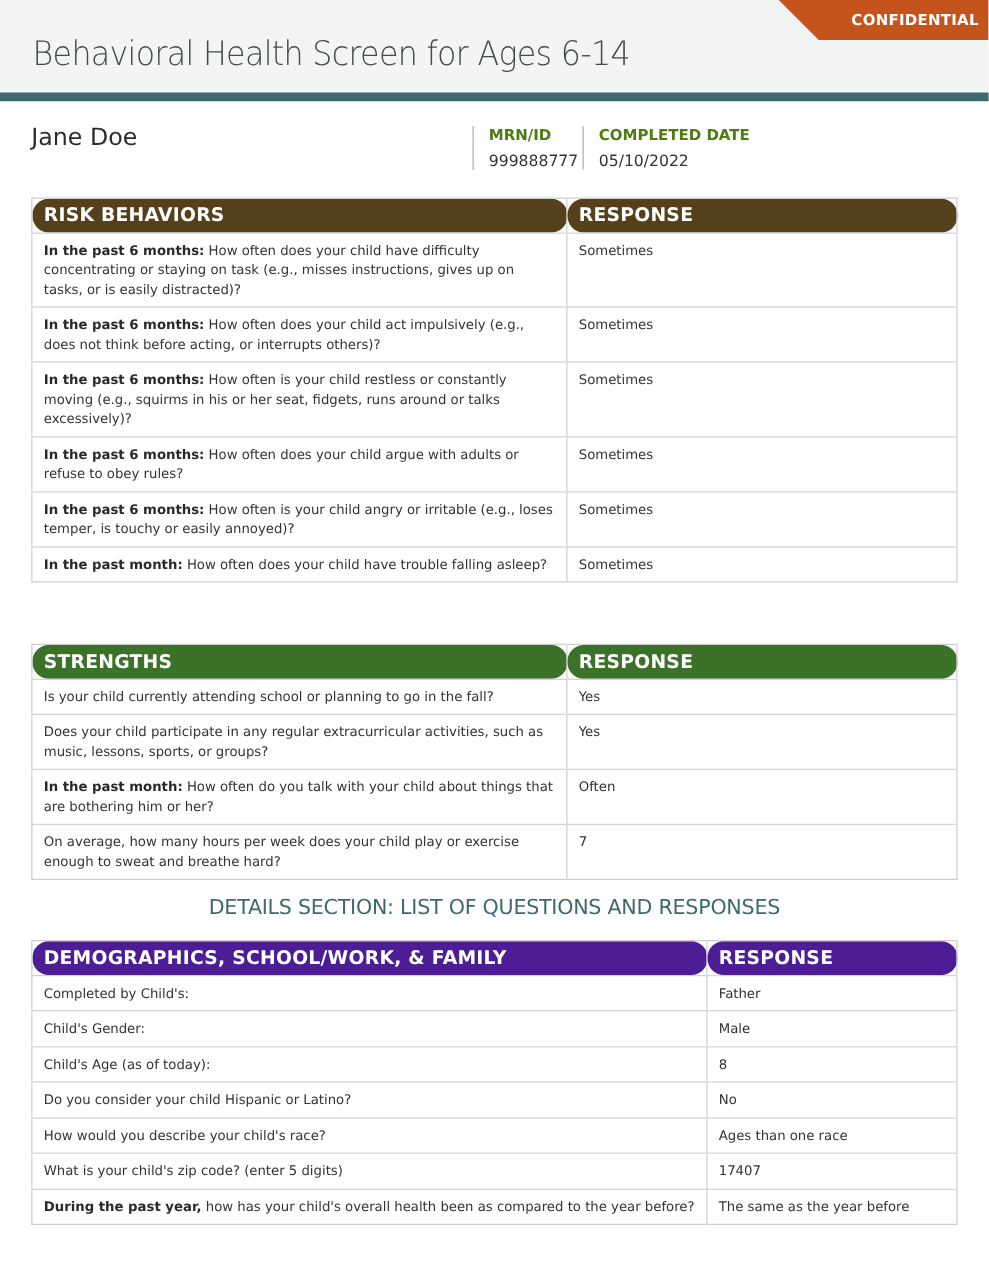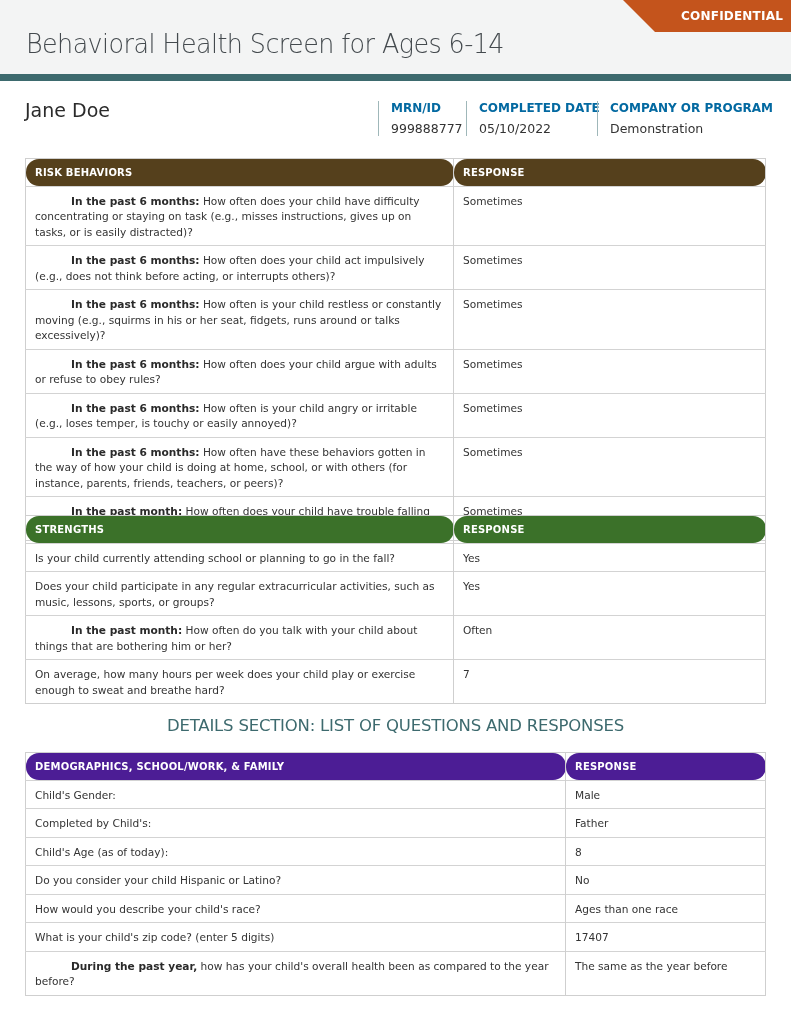--- a/index.html
+++ b/index.html
@@ -30,72 +30,68 @@
   }
 
   .patient-name {
     position: absolute; left: 25px; top: 99px;
     font-size: 19px; font-weight: 500; color: #2b2b2b;
   }
   .meta-block {
     position: absolute; top: 101px; display: flex;
   }
   .meta-col { padding: 0 10px 0 12px; border-left: 1px solid #9fb7b9; height: 35px; }
-  .meta-label { font-size: 12px; font-weight: bold; color: #0369a1; white-space: nowrap; }
+  .meta-label { font-size: 12px; font-weight: bold; color: #4d7c0f; white-space: nowrap; }
   .meta-value { font-size: 12.5px; color: #333; margin-top: 6px; white-space: nowrap; }
 
   table.qtable {
     position: absolute; left: 25px; width: 741px;
     border-collapse: collapse; font-size: 10.6px; line-height: 15.5px;
     border: 1px solid #cfcfcf;
   }
   table.qtable th {
-    color: #ffffff; text-align: left; font-size: 10px; font-weight: bold;
+    color: #ffffff; text-align: left; font-size: 15px; font-weight: bold;
     padding: 6px 9px 5px; letter-spacing: 0.2px; text-transform: uppercase; border-radius: 13px;
   }
   table.qtable td {
     padding: 7px 9px 5px; vertical-align: top; color: #333;
     border-top: 1px solid #d3d3d3;
   }
   table.qtable td + td, table.qtable th + th { border-left: 1px solid #cfcfcf; }
   .risk th { background: #55401c; }
   .strength th { background: #3b7129; }
   .demo th { background: #4c1d95; }
   .risk .col-q, .strength .col-q { width: 428px; }
   .demo .col-q { width: 540px; }
   .demo td { padding: 6px 9px 5px; }
 
   .details-heading {
     position: absolute; left: 0; width: 791px; top: 716px; text-align: center;
     font-size: 16.5px; color: #3d6a6e; letter-spacing: -0.2px;
   }
-  b { font-weight: bold; color: #2a2a2a; margin-left: 36px; }
+  b { font-weight: bold; color: #2a2a2a; }
 </style>
 </head>
 <body>
 
 <div class="header-band"></div>
 <div class="page-title">Behavioral Health Screen for Ages 6-14</div>
 <div class="confidential-badge">CONFIDENTIAL</div>
 <div class="header-rule"></div>
 
 <div class="patient-name">Jane Doe</div>
 
 <div class="meta-block" style="left:378px;">
   <div class="meta-col" style="width:88px;">
     <div class="meta-label">MRN/ID</div>
     <div class="meta-value">999888777</div>
   </div>
   <div class="meta-col" style="width:131px;">
     <div class="meta-label">COMPLETED DATE</div>
     <div class="meta-value">05/10/2022</div>
-  </div>
-  <div class="meta-col">
-    <div class="meta-label">COMPANY OR PROGRAM</div>
-    <div class="meta-value">Demonstration</div>
   </div>
 </div>
 
 <table class="qtable risk" style="top:158px;">
   <thead>
     <tr>
       <th class="col-q">RISK BEHAVIORS</th>
       <th>RESPONSE</th>
     </tr>
   </thead>
@@ -111,24 +107,20 @@
       <tr>
         <td><b>In the past 6 months:</b><span> How often is your child restless or constantly moving (e.g., squirms in his or her seat, fidgets, runs around or talks excessively)?</span></td>
         <td>Sometimes</td>
       </tr>
       <tr>
         <td><b>In the past 6 months:</b><span> How often does your child argue with adults or refuse to obey rules?</span></td>
         <td>Sometimes</td>
       </tr>
       <tr>
         <td><b>In the past 6 months:</b><span> How often is your child angry or irritable (e.g., loses temper, is touchy or easily annoyed)?</span></td>
-        <td>Sometimes</td>
-      </tr>
-      <tr>
-        <td><b>In the past 6 months:</b><span> How often have these behaviors gotten in the way of how your child is doing at home, school, or with others (for instance, parents, friends, teachers, or peers)?</span></td>
         <td>Sometimes</td>
       </tr>
       <tr>
         <td><b>In the past month:</b><span> How often does your child have trouble falling asleep?</span></td>
         <td>Sometimes</td>
       </tr>
     </tbody>
 </table>
 
 <table class="qtable strength" style="top:515px;">
@@ -162,26 +154,26 @@
 
 <table class="qtable demo" style="top:752px;">
   <thead>
     <tr>
       <th class="col-q">DEMOGRAPHICS, SCHOOL/WORK, &amp; FAMILY</th>
       <th>RESPONSE</th>
     </tr>
   </thead>
   <tbody>
       <tr>
+        <td><span>Completed by Child's:</span></td>
+        <td>Father</td>
+      </tr>
+      <tr>
         <td><span>Child's Gender:</span></td>
         <td>Male</td>
-      </tr>
-      <tr>
-        <td><span>Completed by Child's:</span></td>
-        <td>Father</td>
       </tr>
       <tr>
         <td><span>Child's Age (as of today):</span></td>
         <td>8</td>
       </tr>
       <tr>
         <td><span>Do you consider your child Hispanic or Latino?</span></td>
         <td>No</td>
       </tr>
       <tr>

